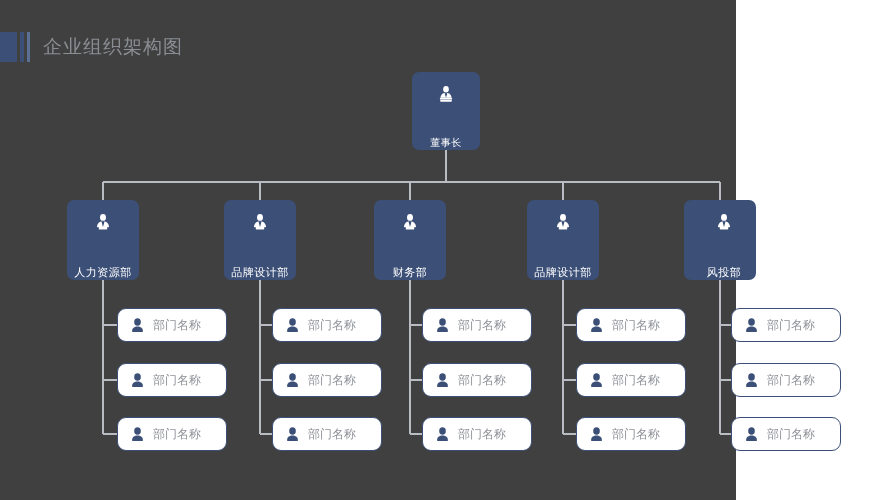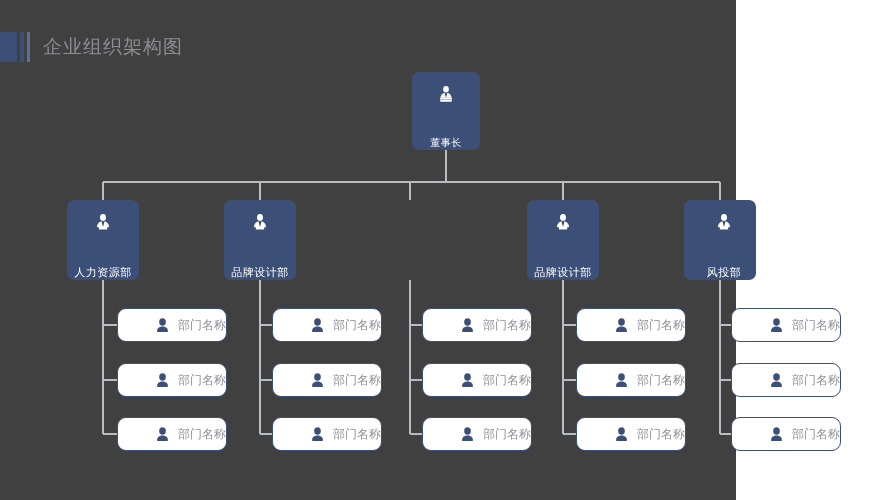--- a/index.html
+++ b/index.html
@@ -109,22 +109,21 @@
   
   .leaf {
     position: absolute;
     width: 110px;
     height: 34px;
     background: #ffffff;
     border: 1.6px solid #3b4f77;
     border-radius: 9px;
     display: flex;
     align-items: center;
-    padding-left: 4px;
-    justify-content: flex-end;
+    padding-left: 11px;
   }
   .leaf .leaf-avatar {
     width: 17px;
     height: 17px;
     flex: 0 0 auto;
   }
   .leaf .leaf-label {
     margin-left: 7px;
     font-size: 12px;
     color: #8e9197;
@@ -224,48 +223,62 @@
         <path d="M18 44.5h28v11H18z"></path>
       </g>
       <g fill="#3b4f77">
         <path d="M32 28.2l-4.6 3.1L32 47l4.6-15.7z"></path>
         <path d="M25.6 27.9c1.8 2.3 4 3.6 6.4 3.6s4.6-1.3 6.4-3.6c-1.9-.3-4-.4-6.4-.4s-4.5.1-6.4.4z"></path>
       </g>
     </svg>
     <div class="dept-label">品牌设计部</div>
   </div>
 
-
-  <div class="dept-card lvl2" style="left:527px;">
+  <div class="dept-card lvl2" style="left:374px;">
     <svg class="avatar" viewBox="0 0 64 64" xmlns="http://www.w3.org/2000/svg">
       <g fill="#ffffff">
         <ellipse cx="32" cy="15" rx="10" ry="11.5"></ellipse>
         <path d="M32 27.5c-8.5 0-15.5 4.2-17.8 10.5l-2.4 6.6c-.6 1.7.5 3 2.2 3h36c1.7 0 2.8-1.3 2.2-3l-2.4-6.6C47.5 31.7 40.5 27.5 32 27.5z"></path>
         <path d="M18 44.5h28v11H18z"></path>
       </g>
       <g fill="#3b4f77">
         <path d="M32 28.2l-4.6 3.1L32 47l4.6-15.7z"></path>
         <path d="M25.6 27.9c1.8 2.3 4 3.6 6.4 3.6s4.6-1.3 6.4-3.6c-1.9-.3-4-.4-6.4-.4s-4.5.1-6.4.4z"></path>
       </g>
     </svg>
-    <div class="dept-label">品牌设计部</div>
-  </div>
-
-  <div class="dept-card lvl2" style="left:684px;padding-left:8px;">
+    <div class="dept-label">财务部</div>
+  </div>
+
+  <div class="dept-card lvl2" style="left:527px;">
     <svg class="avatar" viewBox="0 0 64 64" xmlns="http://www.w3.org/2000/svg">
       <g fill="#ffffff">
         <ellipse cx="32" cy="15" rx="10" ry="11.5"></ellipse>
         <path d="M32 27.5c-8.5 0-15.5 4.2-17.8 10.5l-2.4 6.6c-.6 1.7.5 3 2.2 3h36c1.7 0 2.8-1.3 2.2-3l-2.4-6.6C47.5 31.7 40.5 27.5 32 27.5z"></path>
         <path d="M18 44.5h28v11H18z"></path>
       </g>
       <g fill="#3b4f77">
         <path d="M32 28.2l-4.6 3.1L32 47l4.6-15.7z"></path>
         <path d="M25.6 27.9c1.8 2.3 4 3.6 6.4 3.6s4.6-1.3 6.4-3.6c-1.9-.3-4-.4-6.4-.4s-4.5.1-6.4.4z"></path>
       </g>
     </svg>
+    <div class="dept-label">品牌设计部</div>
+  </div>
+
+  <div class="dept-card lvl2" style="left:684px;padding-left:8px;">
+    <svg class="avatar" viewBox="0 0 64 64" xmlns="http://www.w3.org/2000/svg">
+      <g fill="#ffffff">
+        <ellipse cx="32" cy="15" rx="10" ry="11.5"></ellipse>
+        <path d="M32 27.5c-8.5 0-15.5 4.2-17.8 10.5l-2.4 6.6c-.6 1.7.5 3 2.2 3h36c1.7 0 2.8-1.3 2.2-3l-2.4-6.6C47.5 31.7 40.5 27.5 32 27.5z"></path>
+        <path d="M18 44.5h28v11H18z"></path>
+      </g>
+      <g fill="#3b4f77">
+        <path d="M32 28.2l-4.6 3.1L32 47l4.6-15.7z"></path>
+        <path d="M25.6 27.9c1.8 2.3 4 3.6 6.4 3.6s4.6-1.3 6.4-3.6c-1.9-.3-4-.4-6.4-.4s-4.5.1-6.4.4z"></path>
+      </g>
+    </svg>
     <div class="dept-label">风投部</div>
   </div>
 
   <div id="leaf-layer">
       <div class="leaf" style="left: 117px; top: 308px;">
         <svg class="leaf-avatar" viewBox="0 0 64 64" xmlns="http://www.w3.org/2000/svg">
           <g fill="#3b4f77">
             <ellipse cx="32" cy="19" rx="12.5" ry="14"></ellipse>
             <path d="M32 36c-11 0-20 6.4-20 14.3V56h40v-5.7C52 42.4 43 36 32 36z"></path>
           </g>

